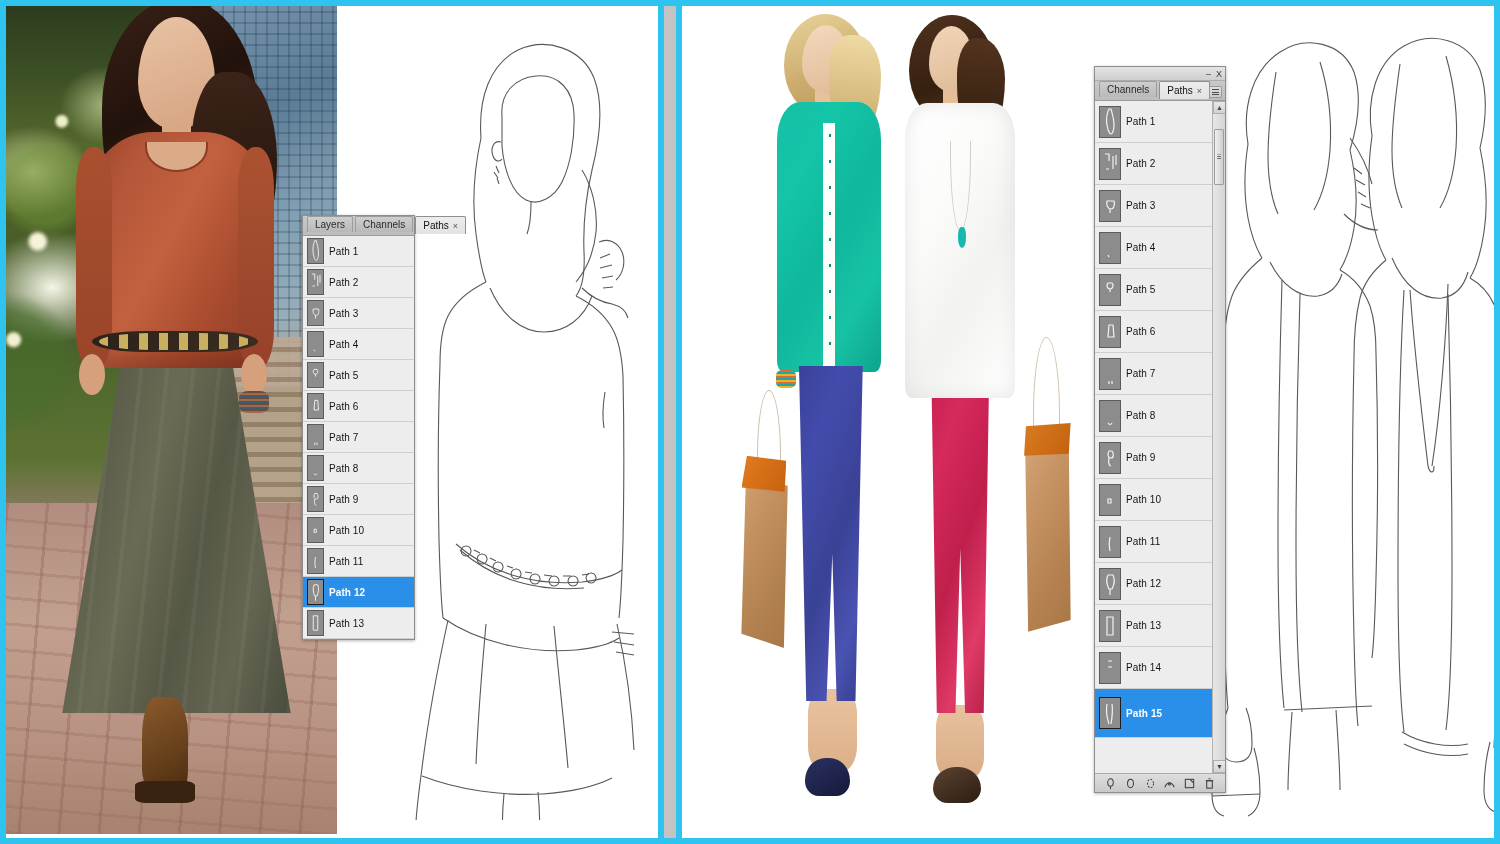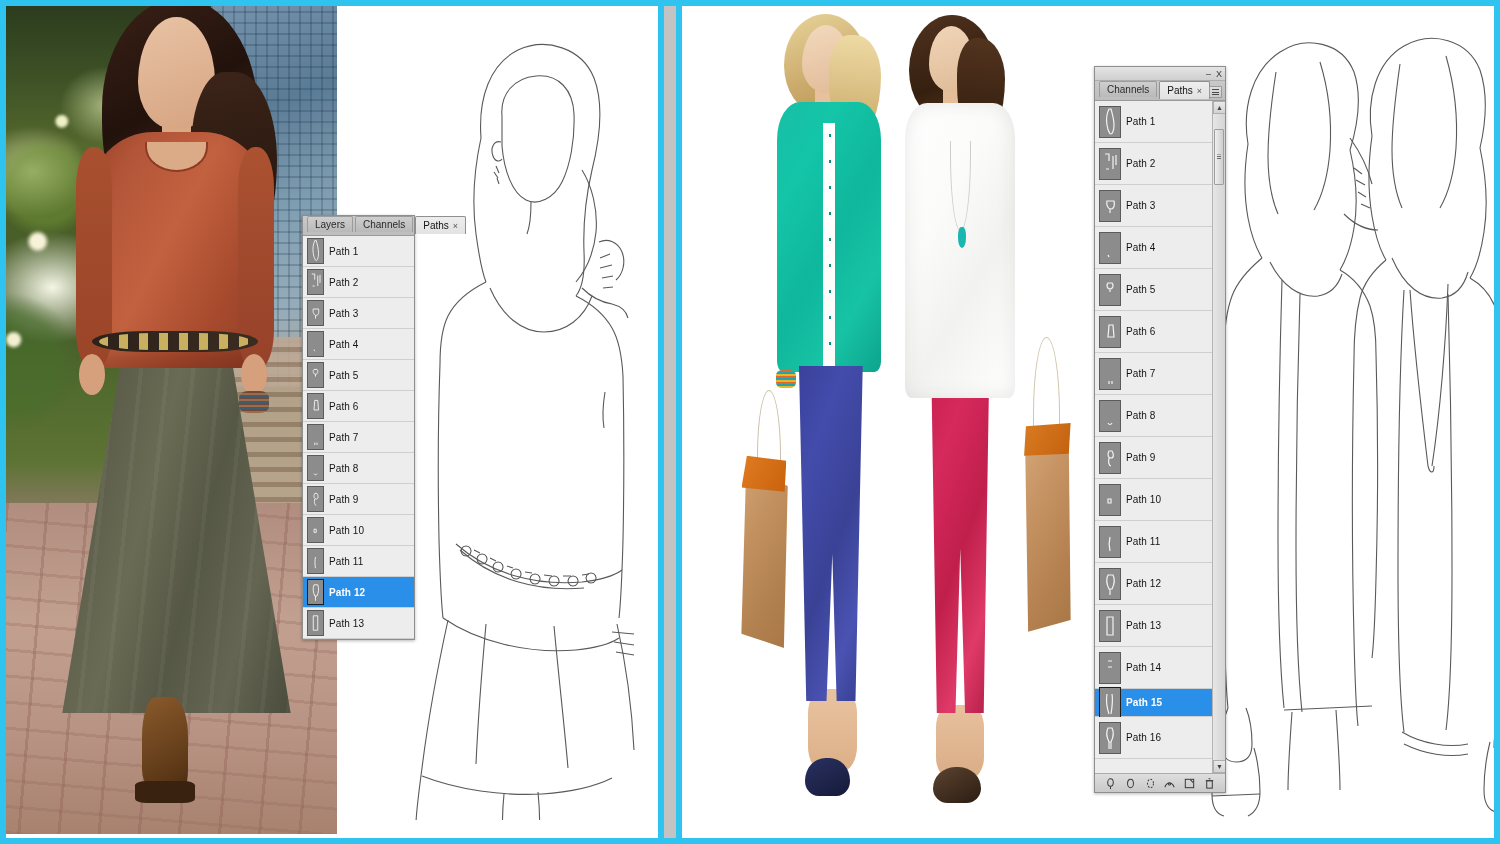--- a/index.html
+++ b/index.html
@@ -772,35 +772,27 @@
               <span class="ps-label">Path 13</span>
             </div>
             <div class="ps-row" style="height: 42px;">
               <div class="ps-thumb" style="width: 22px; height: 32px;">
                 <svg viewBox="0 0 20 30" preserveAspectRatio="none">
                   <path d="M8,8 L12,8 M8,14 L12,14"></path>
                 </svg>
               </div>
               <span class="ps-label">Path 14</span>
             </div>
-            <div class="ps-row sel" style="height: 28px;">
+            <div class="ps-row sel" style="height: 49px;">
               <div class="ps-thumb" style="width: 22px; height: 32px;">
                 <svg viewBox="0 0 20 30" preserveAspectRatio="none">
                   <path d="M7,6 C6,12 7,20 9,26 M12,6 C13,12 12,20 11,26"></path>
                 </svg>
               </div>
               <span class="ps-label">Path 15</span>
-            </div>
-            <div class="ps-row" style="height: 42px;">
-              <div class="ps-thumb" style="width: 22px; height: 32px;">
-                <svg viewBox="0 0 20 30" preserveAspectRatio="none">
-                  <path d="M8,5 C6,9 7,15 9,19 L11,19 C13,15 14,9 12,5 Z M9,19 L9,26 M11,19 L11,26"></path>
-                </svg>
-              </div>
-              <span class="ps-label">Path 16</span>
             </div>
             <div class="ps-scrollbar">
             <div class="ps-sb-up">▲</div>
             <div class="ps-sb-thumb" style="top:28px;height:56px;"></div>
             <div class="ps-sb-dn">▼</div>
           </div>
           </div>
         <div class="ps-footer" id="right-footer">
             <div class="ps-fic">
               <svg viewBox="0 0 14 14">

